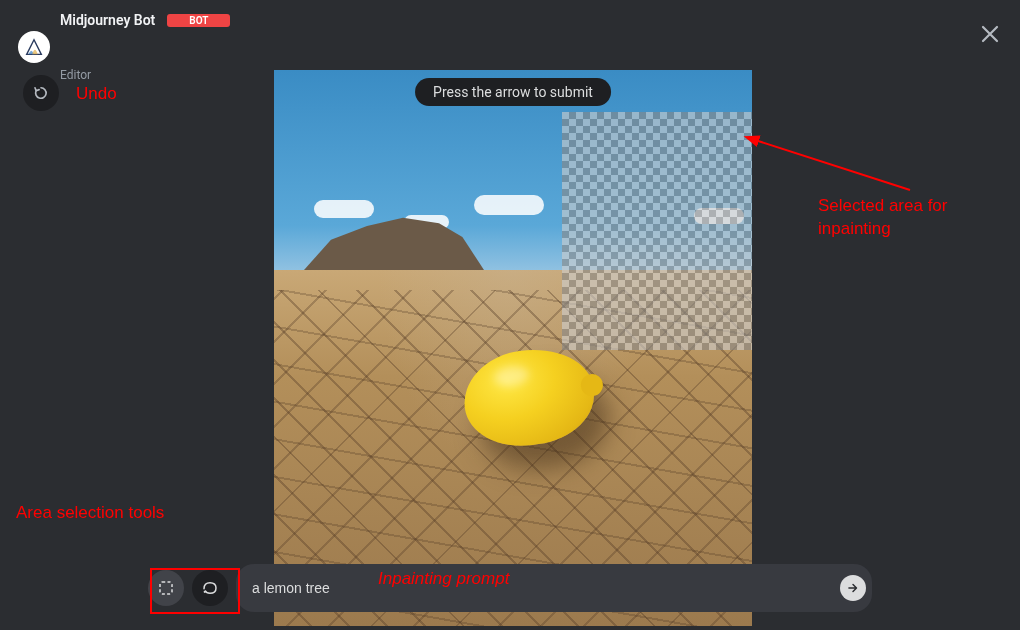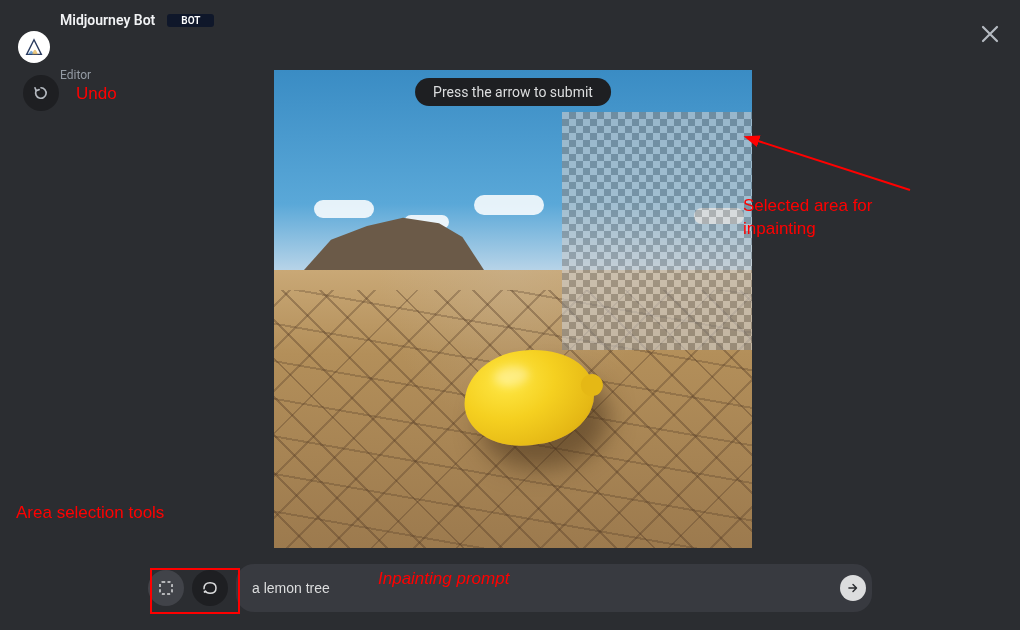--- a/index.html
+++ b/index.html
@@ -26,25 +26,25 @@
       display: flex;
       align-items: center;
       justify-content: center;
       margin-right: 10px;
     }
     .bot-avatar svg { width: 22px; height: 22px; }
     .header-text { display: flex; flex-direction: column; }
     .bot-name-row { display: flex; align-items: center; gap: 12px; }
     .bot-name { font-size: 14px; font-weight: 600; color: #f2f3f5; }
     .bot-badge {
-      background: #0f172a;
+      background: #ef4444;
       color: #fff;
       font-size: 10px;
       font-weight: 600;
-      padding: 1px 14px;
+      padding: 1px 22px;
       border-radius: 3px;
     }
     .editor-label { font-size: 12px; color: #949ba4; margin-top: 40px; }
     .close-btn {
       position: absolute;
       right: 18px;
       top: 22px;
       width: 24px;
       height: 24px;
       color: #b5bac1;
@@ -65,21 +65,21 @@
       align-items: center;
       justify-content: center;
       cursor: pointer;
     }
     .undo-btn svg { width: 18px; height: 18px; fill: #b5bac1; }
     .canvas-area {
       position: absolute;
       left: 274px;
       top: 70px;
       width: 478px;
-      height: 478px;
+      height: 556px;
       background: linear-gradient(to bottom, #3a8cc4 0%, #5aa8d8 28%, #b8d4e8 42%, #c9a876 50%, #b89560 55%, #a8845a 100%);
       overflow: hidden;
     }
     .sky-clouds {
       position: absolute;
       top: 120px;
       left: 0;
       right: 0;
       height: 80px;
     }
@@ -302,21 +302,21 @@
       <svg viewBox="0 0 24 24">
         <path d="M5 12 L17 12 M12 6 L18 12 L12 18" fill="none" stroke="#2b2d31" stroke-width="2.5" stroke-linecap="round" stroke-linejoin="round"></path>
       </svg>
     </div>
   </div>
 </div>
 
 <div class="anno" style="left:76px; top:84px;">Undo</div>
 <div class="anno" style="left:16px; top:503px;">Area selection tools</div>
 <div class="anno" style="left:378px; top:569px; font-style:italic;">Inpainting prompt</div>
-<div class="anno" style="left:743px; top:195px; white-space:pre-line; line-height:1.35;">Selected area for
+<div class="anno" style="left:818px; top:195px; white-space:pre-line; line-height:1.35;">Selected area for
 inpainting</div>
 
 <div class="anno-box" style="left:150px; top:568px; width:90px; height:46px;"></div>
 
 <svg class="arrow-svg" style="left:740px; top:130px; width:180px; height:70px;">
   <defs>
     <marker id="ah" markerWidth="10" markerHeight="10" refX="2" refY="3" orient="auto">
       <path d="M0,0 L0,6 L8,3 Z" fill="#ff0000"></path>
     </marker>
   </defs>

